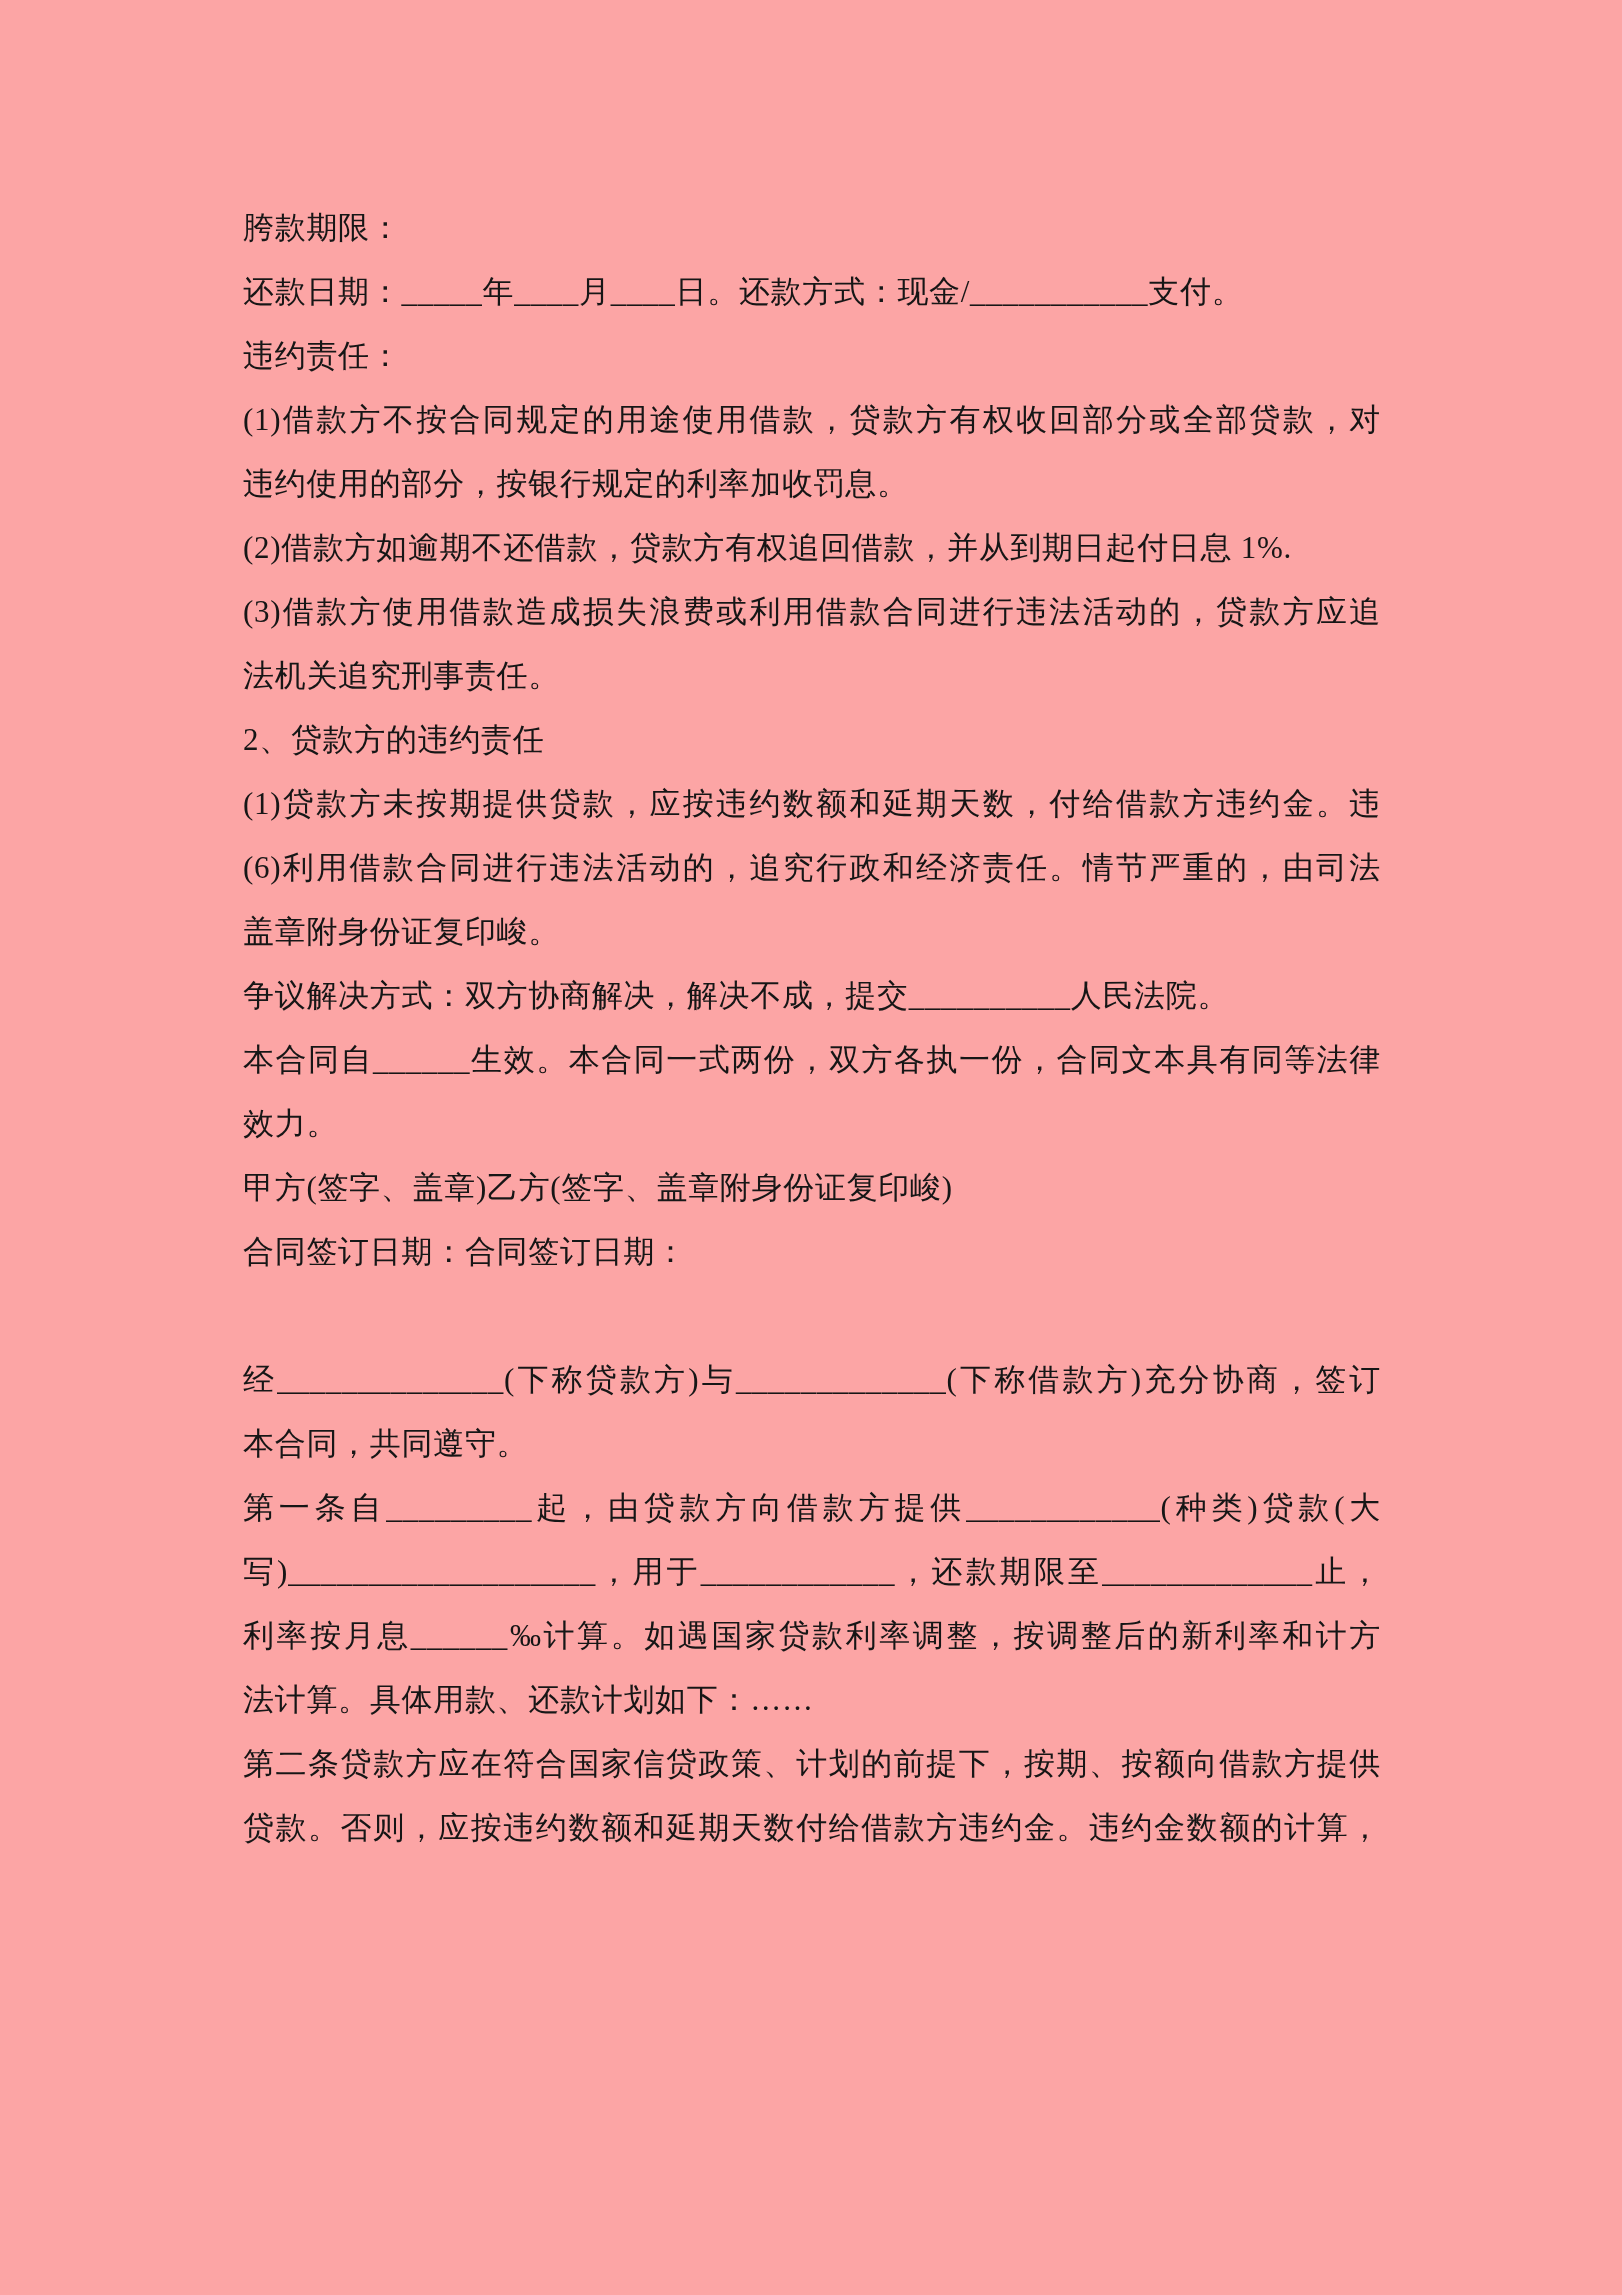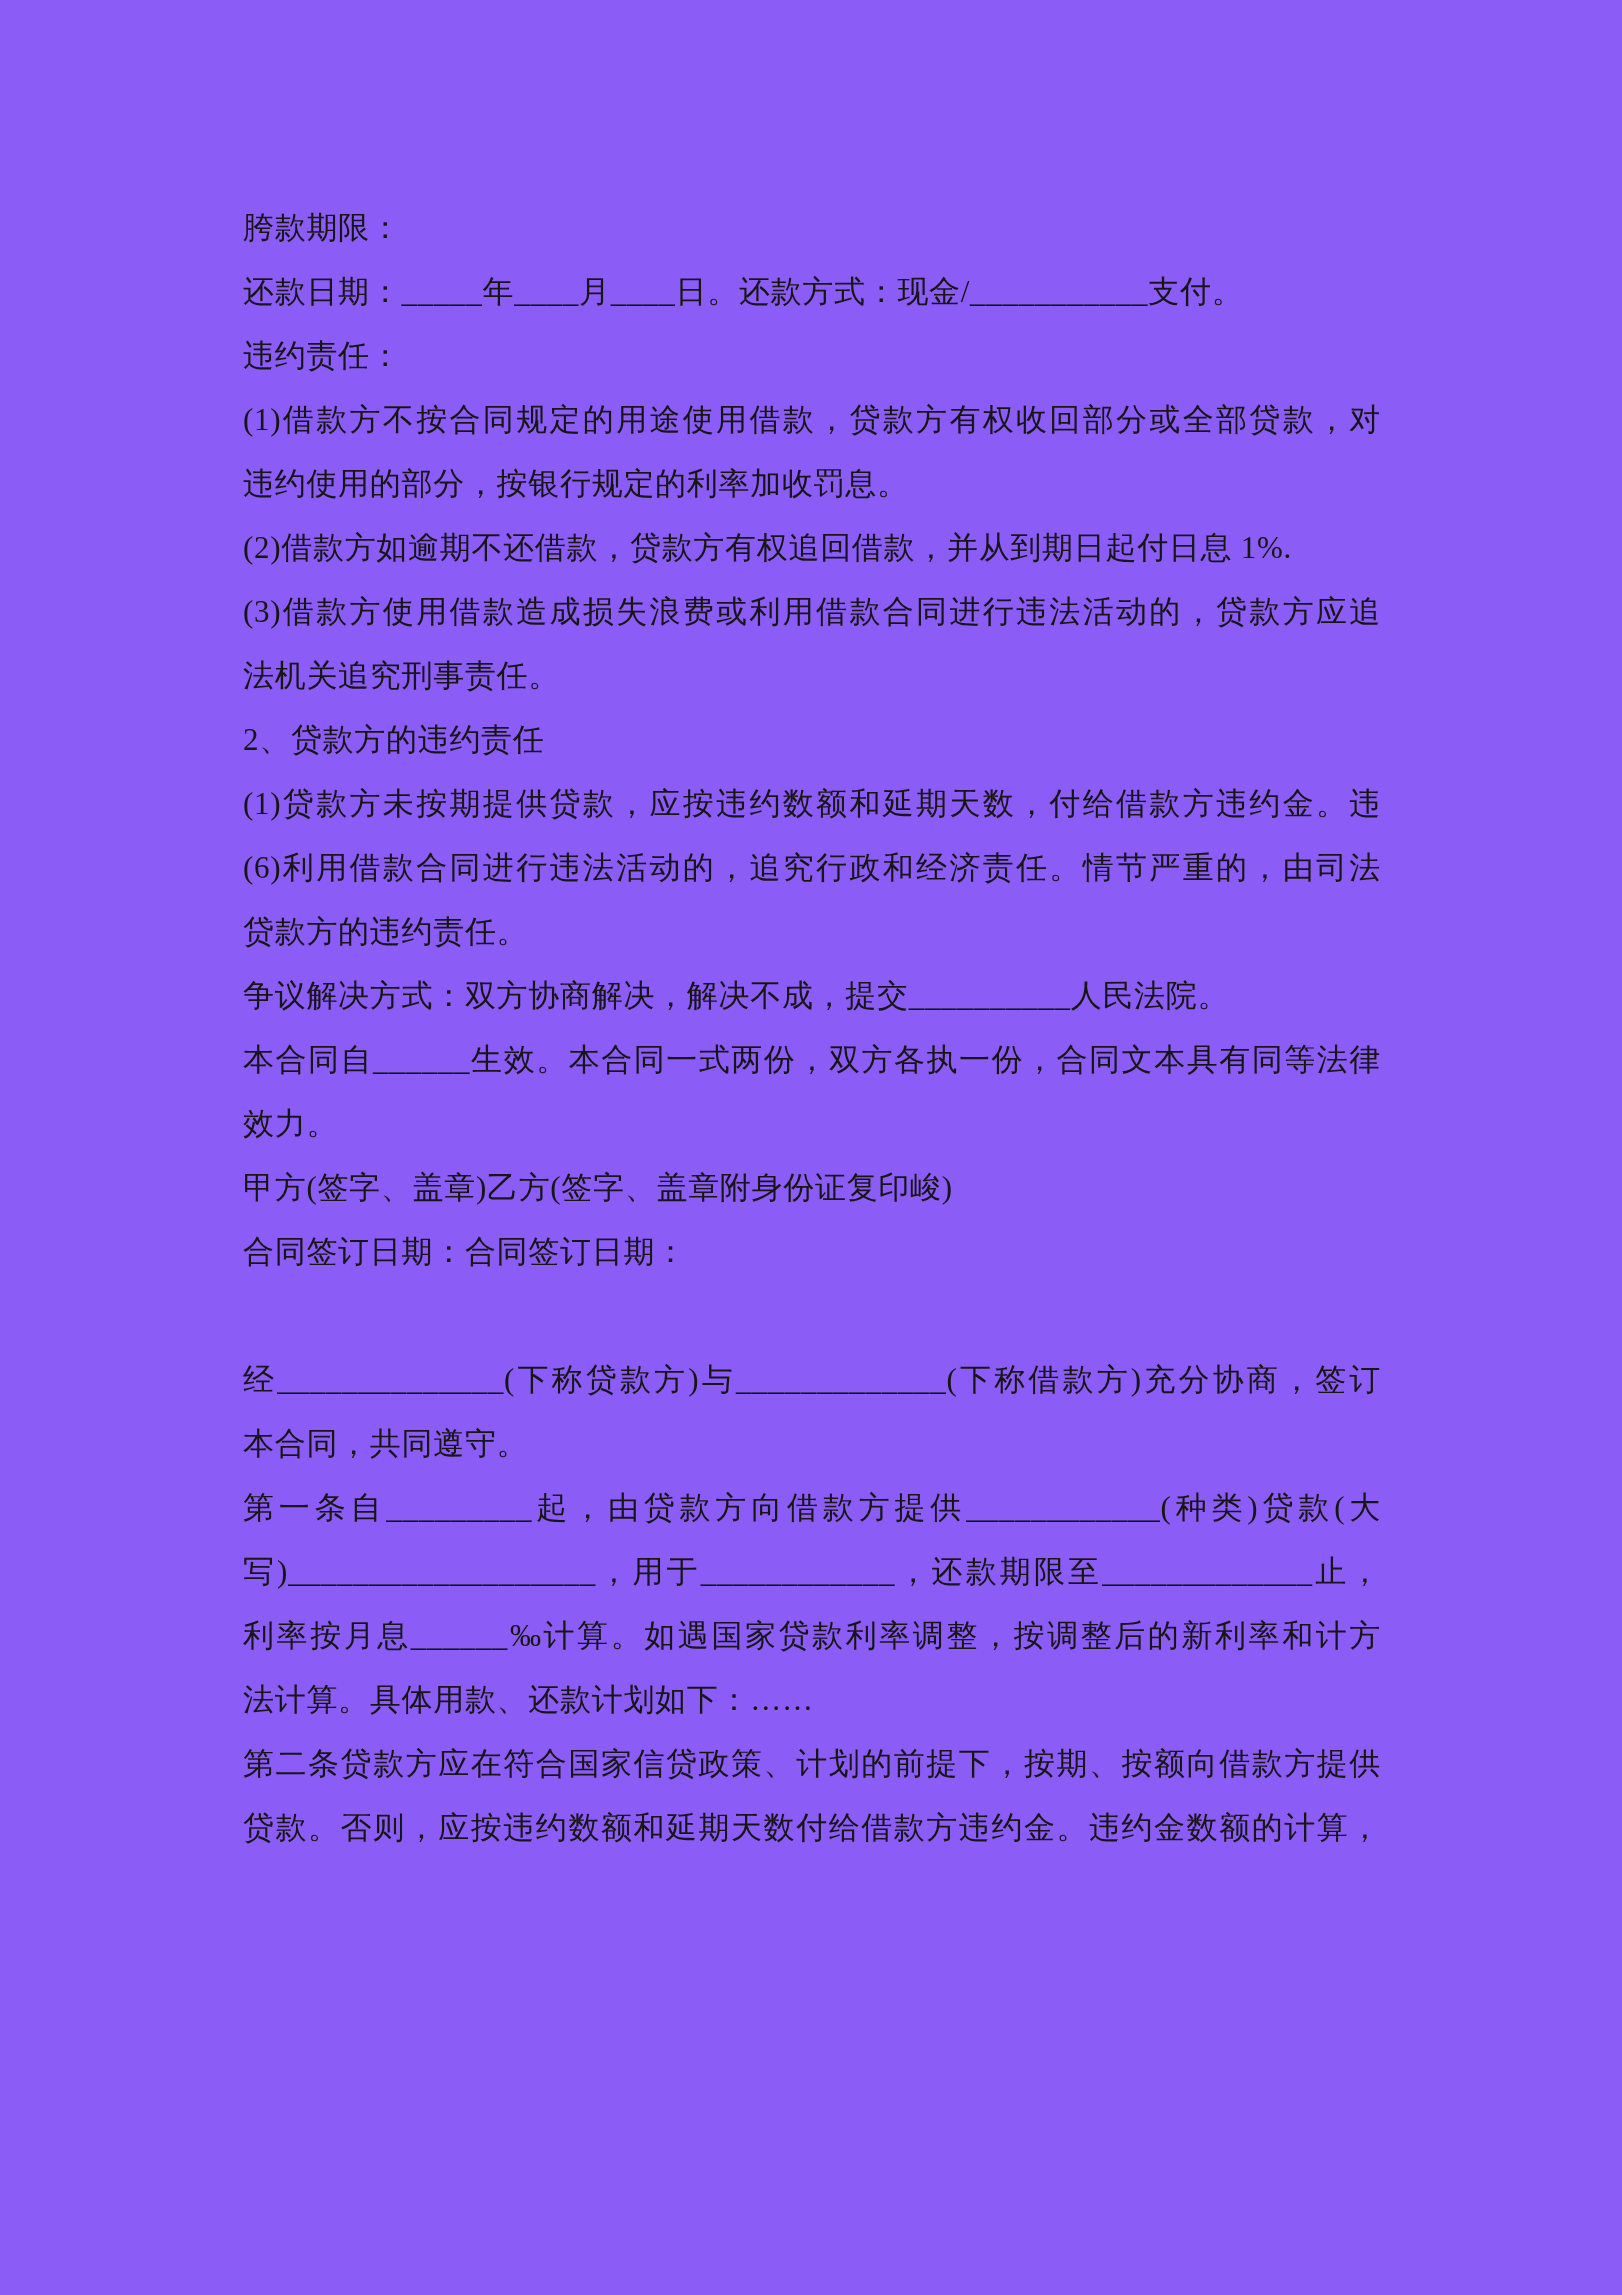--- a/index.html
+++ b/index.html
@@ -34,33 +34,33 @@
     text-align: justify;
     text-align-last: justify;
   }
   .line.empty {
     
   }
 </style>
 </head>
 <body>
 
-<div class="page" style="background: #8b5cf6; color: rgb(22, 22, 22);">
+<div class="page" style="background: #fca5a5; color: rgb(22, 22, 22);">
     <div class="line">胯款期限：</div>
     <div class="line">还款日期：_____年____月____日。还款方式：现金/___________支付。</div>
     <div class="line">违约责任：</div>
     <div class="line full">(1)借款方不按合同规定的用途使用借款，贷款方有权收回部分或全部贷款，对</div>
     <div class="line">违约使用的部分，按银行规定的利率加收罚息。</div>
     <div class="line">(2)借款方如逾期不还借款，贷款方有权追回借款，并从到期日起付日息 1%.</div>
     <div class="line full">(3)借款方使用借款造成损失浪费或利用借款合同进行违法活动的，贷款方应追</div>
     <div class="line">法机关追究刑事责任。</div>
     <div class="line">2、贷款方的违约责任</div>
     <div class="line full">(1)贷款方未按期提供贷款，应按违约数额和延期天数，付给借款方违约金。违</div>
     <div class="line full">(6)利用借款合同进行违法活动的，追究行政和经济责任。情节严重的，由司法</div>
-    <div class="line">贷款方的违约责任。</div>
+    <div class="line">盖章附身份证复印峻。</div>
     <div class="line">争议解决方式：双方协商解决，解决不成，提交__________人民法院。</div>
     <div class="line full">本合同自______生效。本合同一式两份，双方各执一份，合同文本具有同等法律</div>
     <div class="line">效力。</div>
     <div class="line">甲方(签字、盖章)乙方(签字、盖章附身份证复印峻)</div>
     <div class="line">合同签订日期：合同签订日期：</div>
     <div class="line empty"></div>
     <div class="line full">经______________(下称贷款方)与_____________(下称借款方)充分协商，签订</div>
     <div class="line">本合同，共同遵守。</div>
     <div class="line full">第一条自_________起，由贷款方向借款方提供____________(种类)贷款(大</div>
     <div class="line full">写)___________________，用于____________，还款期限至_____________止，</div>

